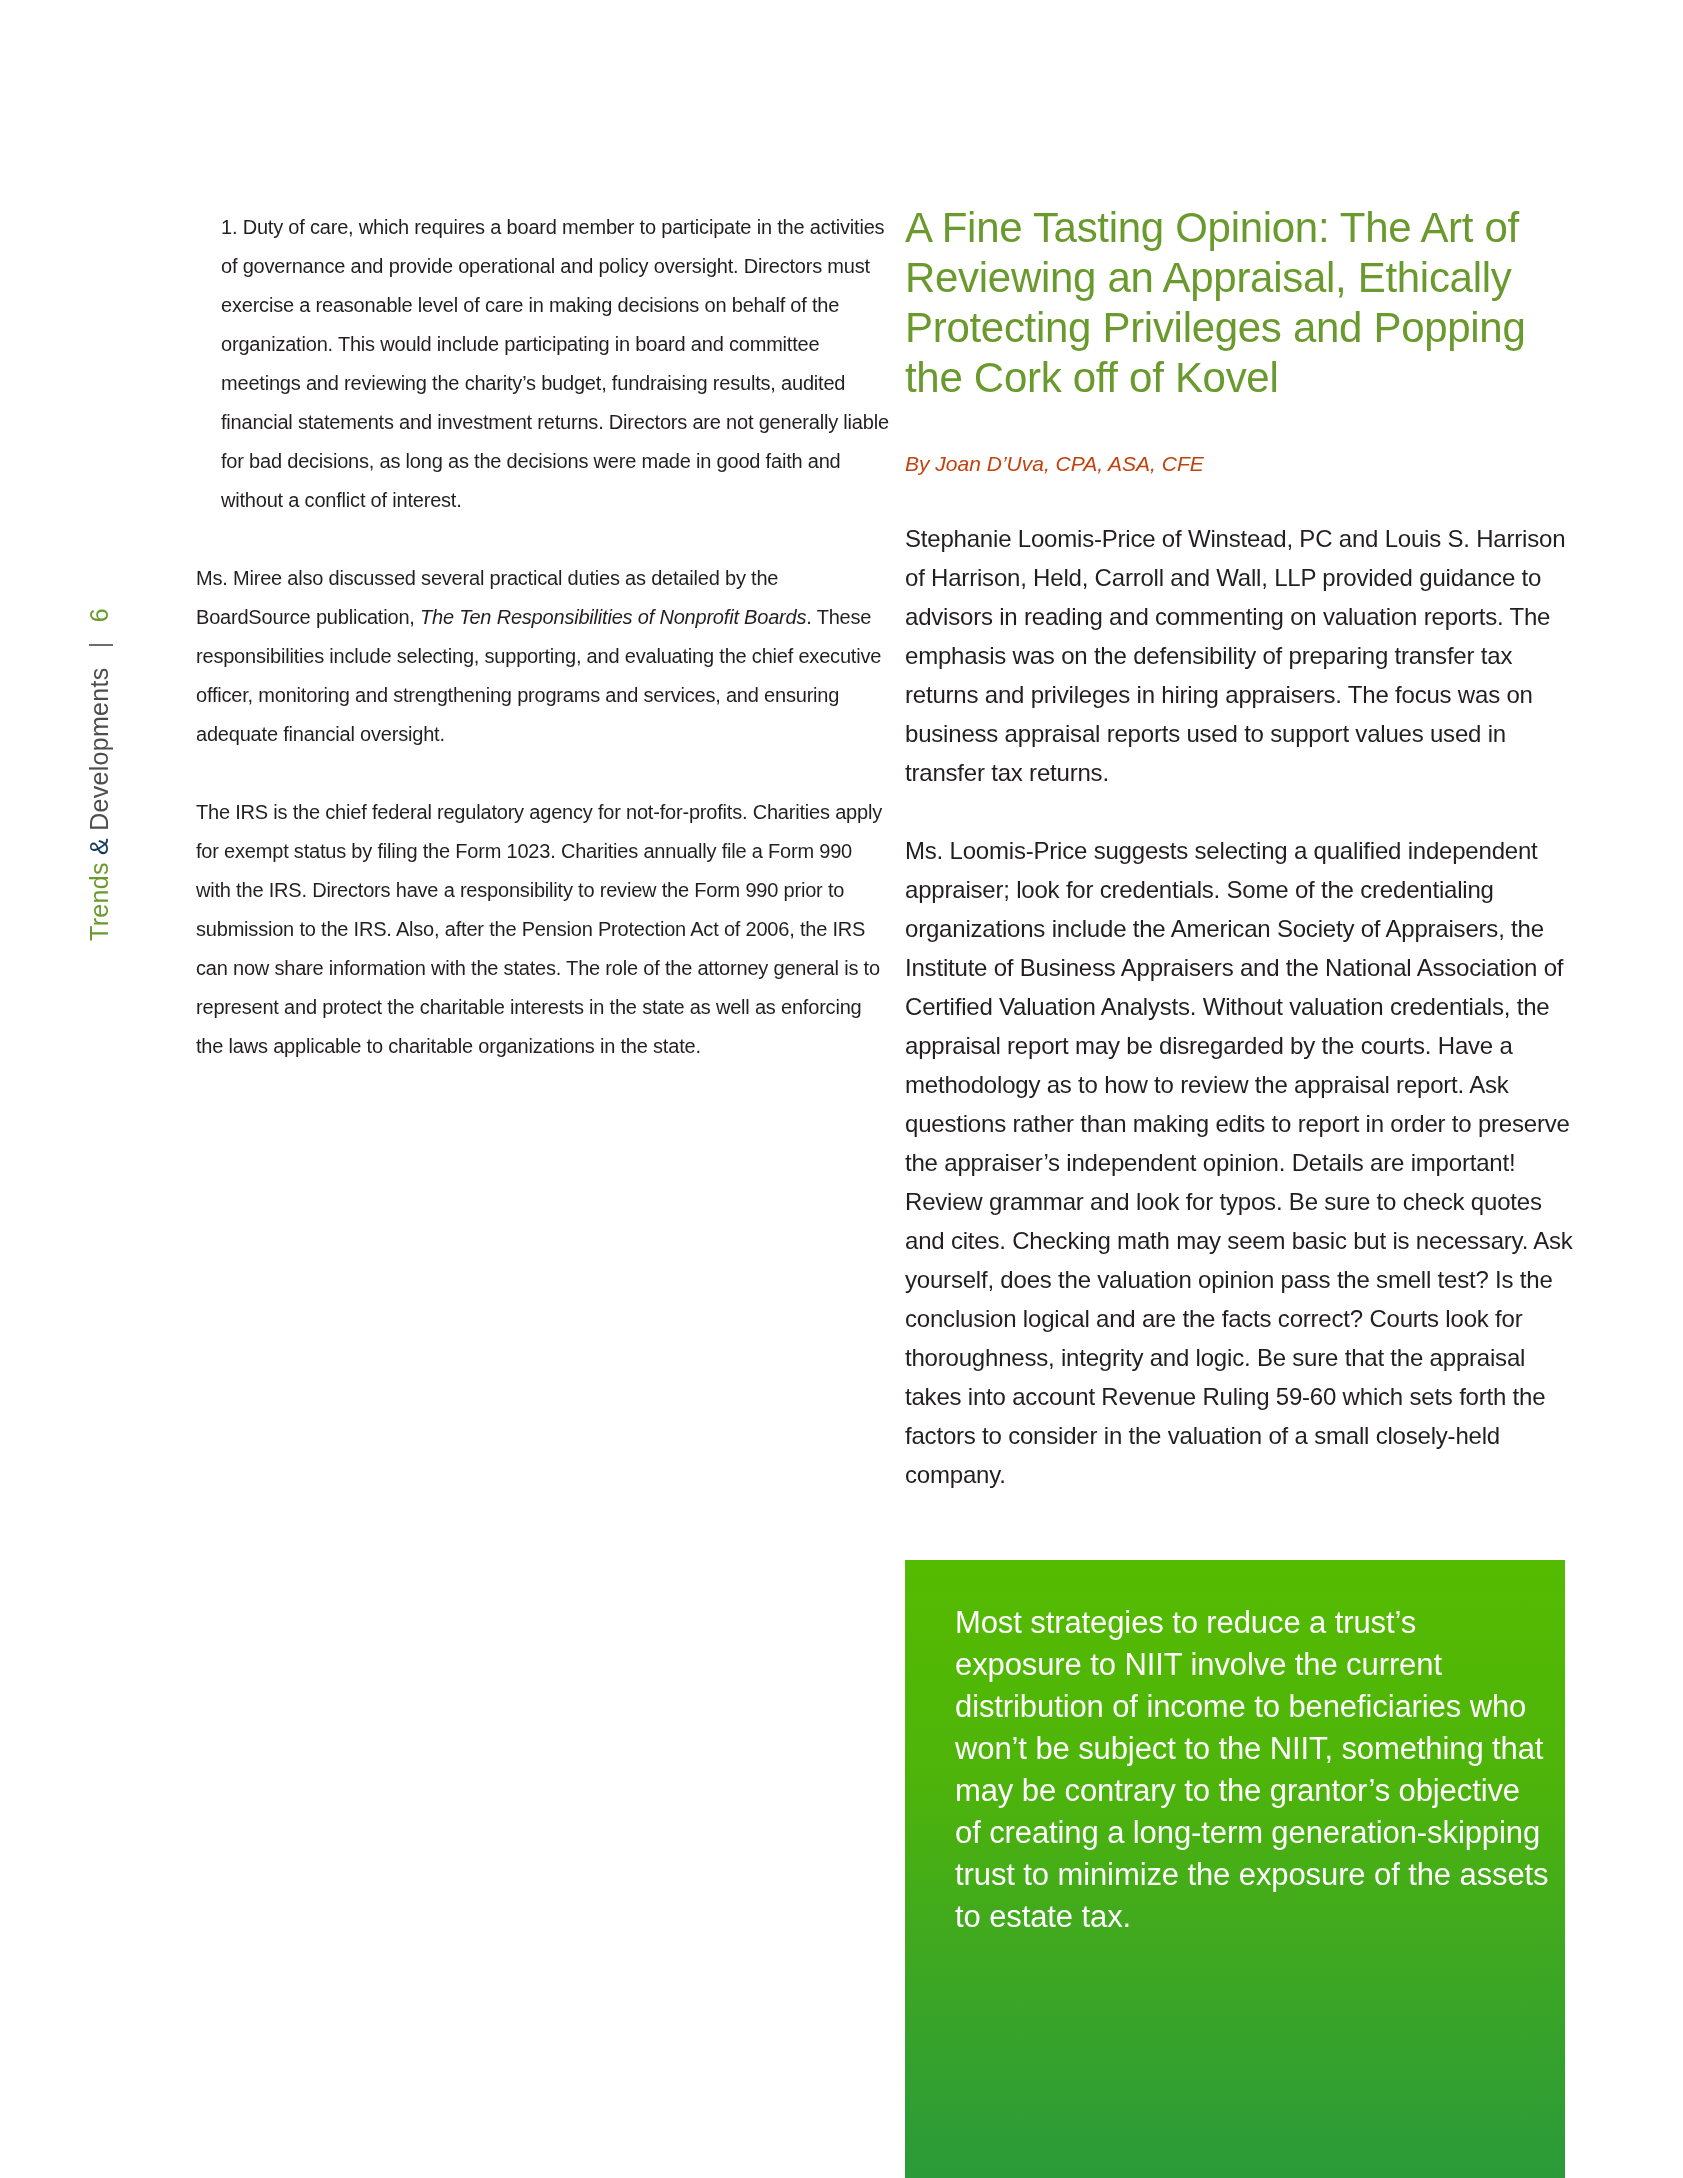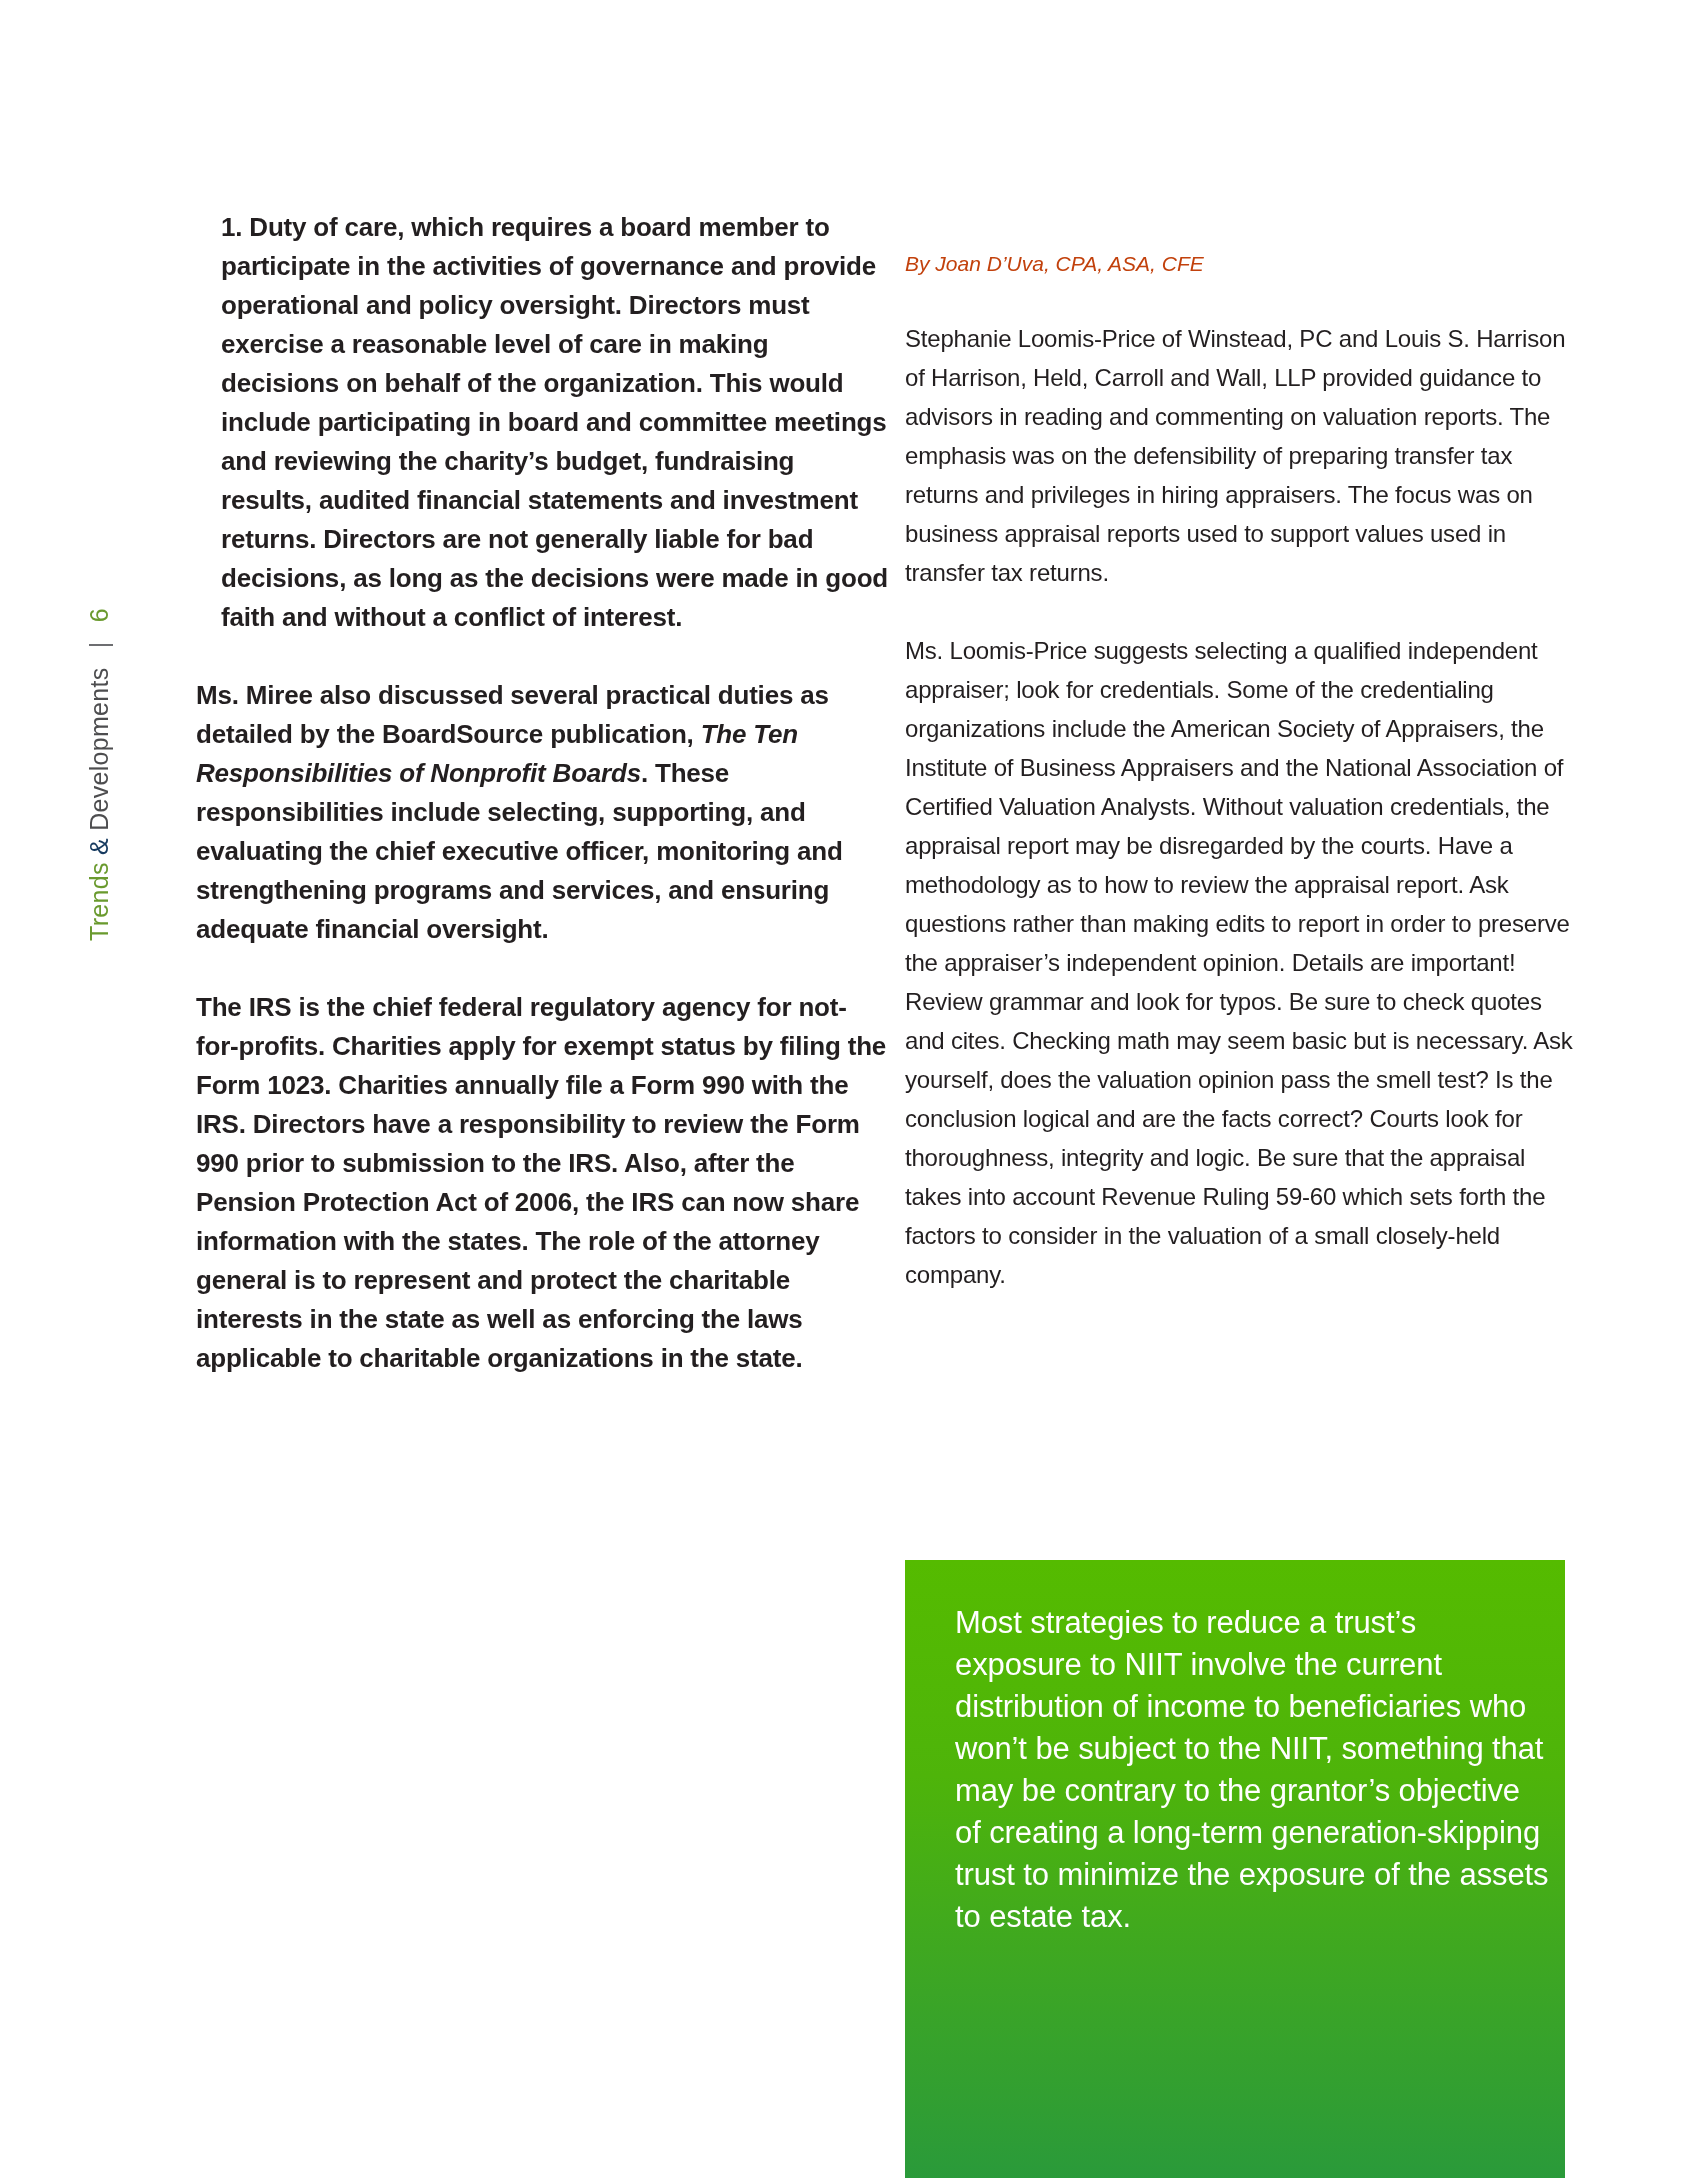--- a/index.html
+++ b/index.html
@@ -29,24 +29,23 @@
     .running-head .green { color: #6a9a2e; }
     .running-head .navy { color: #163a5f; }
     .running-head .gray { color: #4d4d4f; }
     .running-head .sep { color: #6d6e71; margin: 0 12px; }
 
     .col-left {
       position: absolute;
       left: 196px;
       top: 208px;
       width: 693px;
-      font-size: 26px;
+      font-size: 20px;
       line-height: 39px;
       letter-spacing: -0.2px;
-      font-weight: bold;
     }
     .duty-list {
       margin: 0;
       padding: 0 0 0 25px;
       list-style: none;
     }
     .duty-list li { margin: 0; }
     .para { margin: 12px 0 39px 0; }
     .duty-list { margin-bottom: 39px; }
     em { font-style: italic; }
@@ -111,20 +110,21 @@
 
 <div class="col-left">
   <ul class="duty-list">
     <li>1. Duty of care, which requires a board member to participate in the activities of governance and provide operational and policy oversight. Directors must exercise a reasonable level of care in making decisions on behalf of the organization. This would include participating in board and committee meetings and reviewing the charity’s budget, fundraising results, audited financial statements and investment returns. Directors are not generally liable for bad decisions, as long as the decisions were made in good faith and without a conflict of interest.</li>
   </ul>
   <p class="para"><span>Ms. Miree also discussed several practical duties as detailed by the BoardSource publication, </span><em>The Ten Responsibilities of Nonprofit Boards</em><span>. These responsibilities include selecting, supporting, and evaluating the chief executive officer, monitoring and strengthening programs and services, and ensuring adequate financial oversight.</span></p>
   <p class="para">The IRS is the chief federal regulatory agency for not-for-profits. Charities apply for exempt status by filing the Form 1023. Charities annually file a Form 990 with the IRS. Directors have a responsibility to review the Form 990 prior to submission to the IRS. Also, after the Pension Protection Act of 2006, the IRS can now share information with the states. The role of the attorney general is to represent and protect the charitable interests in the state as well as enforcing the laws applicable to charitable organizations in the state.</p>
 </div>
 
 <div class="col-right">
+  <h2 class="article-title">A Fine Tasting Opinion: The Art of Reviewing an Appraisal, Ethically Protecting Privileges and Popping the Cork off of Kovel</h2>
   <div class="byline">By Joan D’Uva, CPA, ASA, CFE</div>
   <p class="para">Stephanie Loomis-Price of Winstead, PC and Louis S. Harrison of Harrison, Held, Carroll and Wall, LLP provided guidance to advisors in reading and commenting on valuation reports. The emphasis was on the defensibility of preparing transfer tax returns and privileges in hiring appraisers. The focus was on business appraisal reports used to support values used in transfer tax returns.</p>
   <p class="para">Ms. Loomis-Price suggests selecting a qualified independent appraiser; look for credentials. Some of the credentialing organizations include the American Society of Appraisers, the Institute of Business Appraisers and the National Association of Certified Valuation Analysts. Without valuation credentials, the appraisal report may be disregarded by the courts. Have a methodology as to how to review the appraisal report. Ask questions rather than making edits to report in order to preserve the appraiser’s independent opinion. Details are important! Review grammar and look for typos. Be sure to check quotes and cites. Checking math may seem basic but is necessary. Ask yourself, does the valuation opinion pass the smell test? Is the conclusion logical and are the facts correct? Courts look for thoroughness, integrity and logic. Be sure that the appraisal takes into account Revenue Ruling 59-60 which sets forth the factors to consider in the valuation of a small closely-held company.</p>
 </div>
 
 <div class="callout">
   <p class="callout-text">Most strategies to reduce a trust’s exposure to NIIT involve the current distribution of income to beneficiaries who won’t be subject to the NIIT, something that may be contrary to the grantor’s objective of creating a long-term generation-skipping trust to minimize the exposure of the assets to estate tax.</p>
 </div>
 
 

